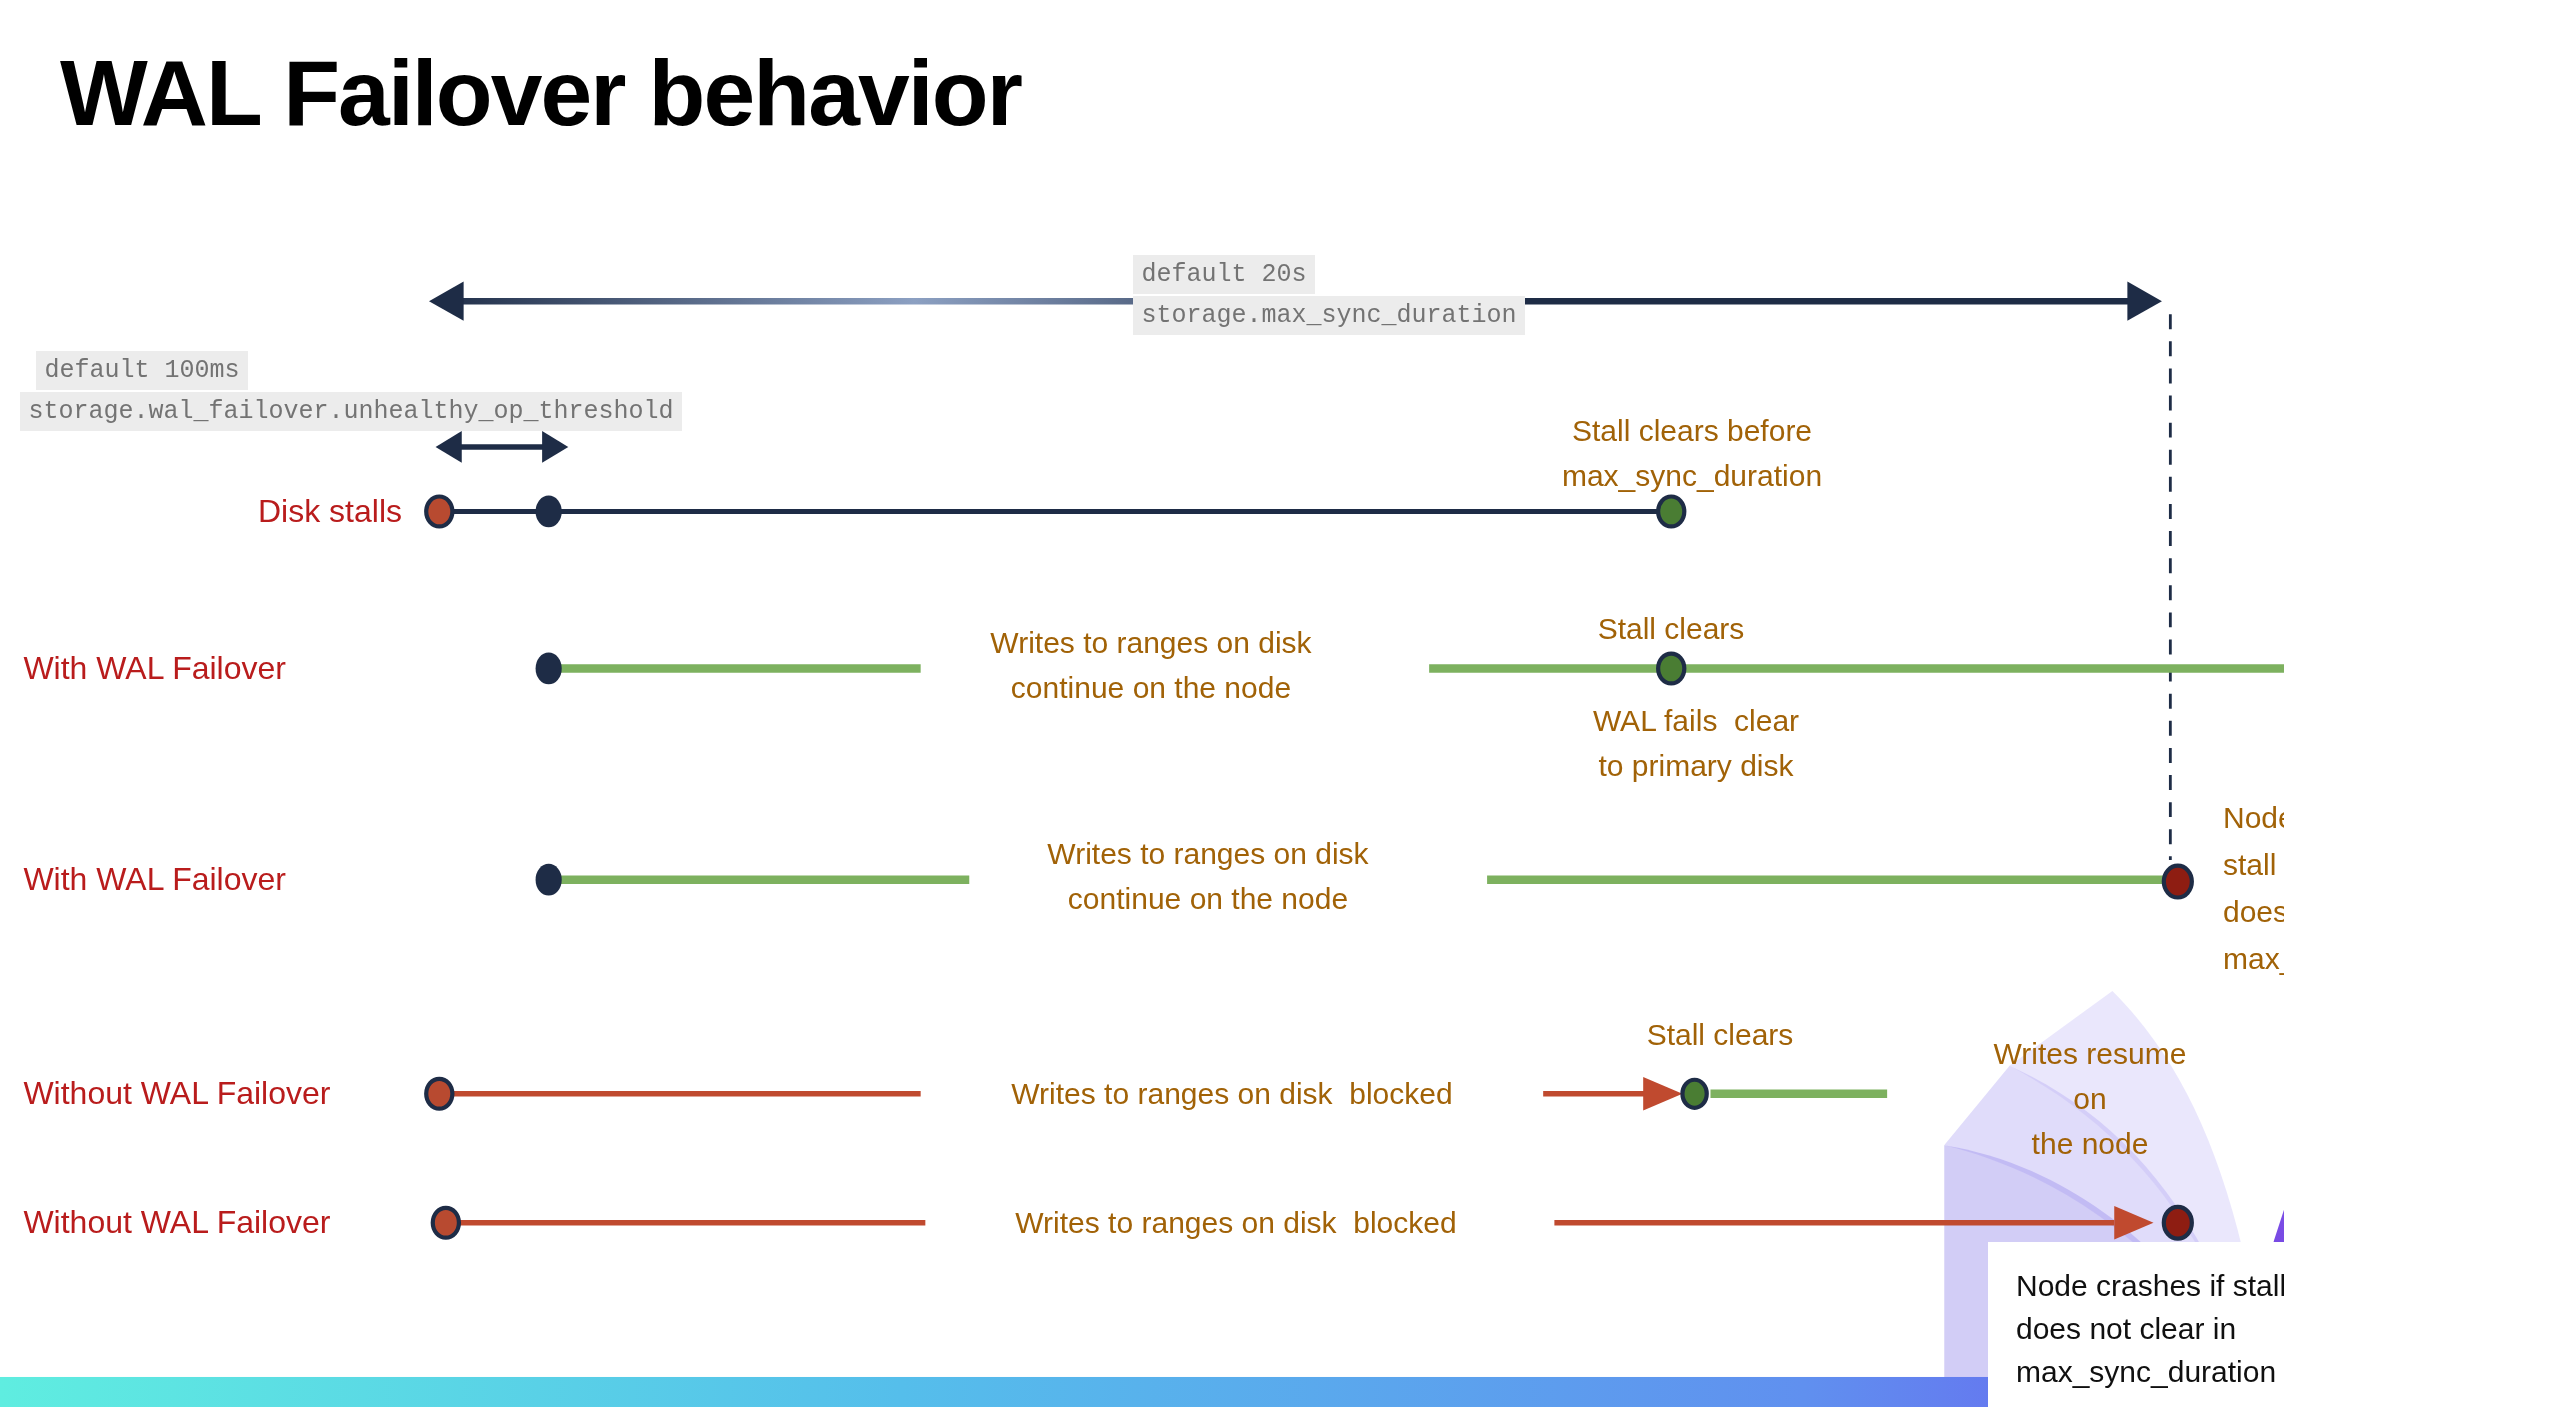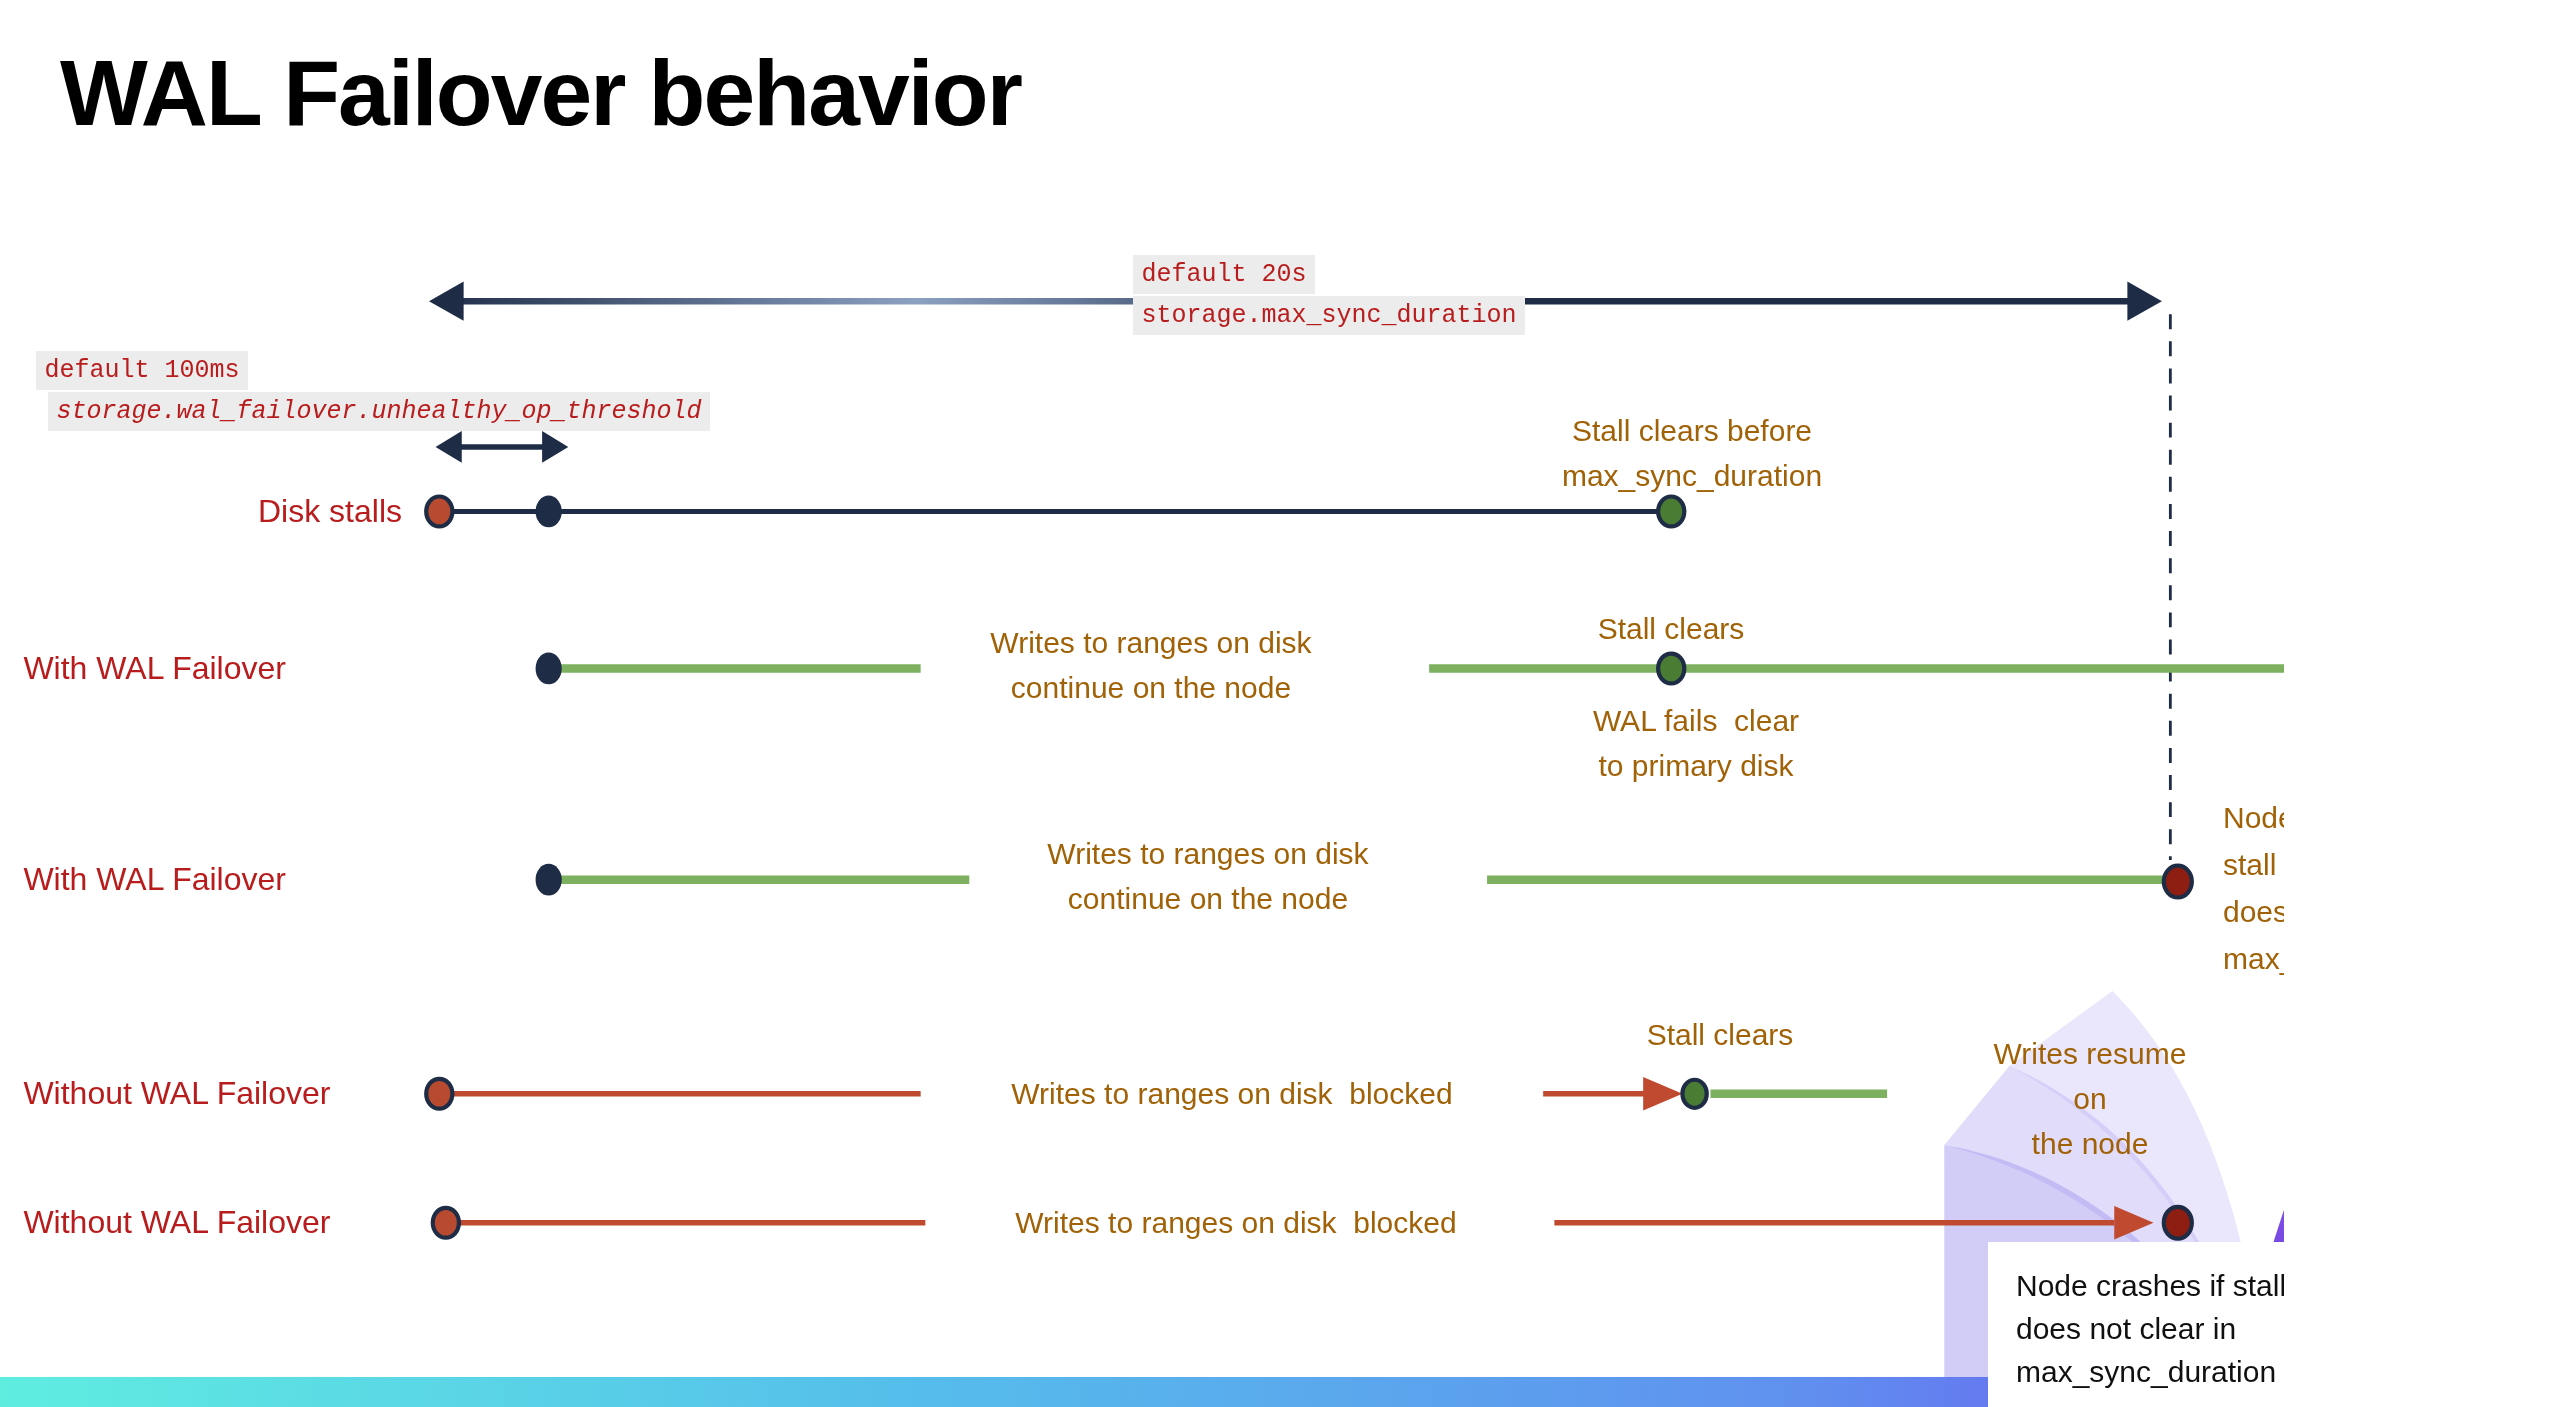--- a/index.html
+++ b/index.html
@@ -7,21 +7,21 @@
          font-family:"Liberation Sans",sans-serif;color:#0b0b0b;}
   .gfx{position:absolute;left:0;top:0;}
   .title{position:absolute;left:60px;top:41px;font-size:93px;line-height:105px;font-weight:800;
          letter-spacing:-1.9px;color:#000;white-space:nowrap;}
   .rowlabel{position:absolute;font-size:32px;line-height:39px;color:#b91c1c;white-space:nowrap;}
   .rowlabel.r1{left:159px;top:492px;width:243px;text-align:right;}
   .note{position:absolute;font-size:30px;line-height:45px;color:#a16207;text-align:center;
         transform:translateX(-50%);white-space:pre-wrap;}
   .note.leftal{text-align:left;transform:none;white-space:pre-wrap;}
   .mono{position:absolute;font-family:"Liberation Mono","DejaVu Sans Mono",monospace;
-        font-size:25px;line-height:37px;background:#ECECEC;color:#b91c1c;padding:0.9px 8.4px;
+        font-size:25px;line-height:37px;background:#ECECEC;color:#737373;padding:0.9px 8.4px;
         white-space:pre;}
   .crashbox{position:absolute;left:1988px;top:1242px;width:446px;height:165px;background:#ffffff;}
   .crashbox .inner{margin:22.4px 0 0 28px;font-size:30px;line-height:43px;text-align:left;
         white-space:pre-wrap;color:#101010;}
 </style>
 </head>
 <body>
 
 <div class="stage">
 
@@ -148,21 +148,21 @@
       <path d="M-15,-4 C-13,-16 -6,-24 0,-27 C6,-24 13,-16 15,-4 C15,8 8,16 0,18 C-8,16 -15,8 -15,-4 Z"></path>
       <path d="M0,18 L0,62"></path>
     </g>
   </svg>
 
   <div class="title">WAL Failover behavior</div>
 
   <span class="mono" style="left:1133px;top:255px;">default 20s</span>
   <span class="mono" style="left:1133px;top:296px;">storage.max_sync_duration</span>
   <span class="mono" style="left:36px;top:351px;">default 100ms</span>
-  <span class="mono" style="left:48px;top:392px;font-style:italic;">storage.wal_failover.unhealthy_op_threshold</span>
+  <span class="mono" style="left:20px;top:392px;">storage.wal_failover.unhealthy_op_threshold</span>
 
   <div class="rowlabel r1">Disk stalls</div>
   <div class="rowlabel" style="left:23.4px;top:649px;">With WAL Failover</div>
   <div class="rowlabel" style="left:23.4px;top:860px;">With WAL Failover</div>
   <div class="rowlabel" style="left:23.4px;top:1074px;">Without WAL Failover</div>
   <div class="rowlabel" style="left:23.4px;top:1203px;">Without WAL Failover</div>
 
   <div class="note" style="left:1692px;top:408px;">Stall clears before
 max_sync_duration</div>
   <div class="note" style="left:1671px;top:606px;">Stall clears</div>

